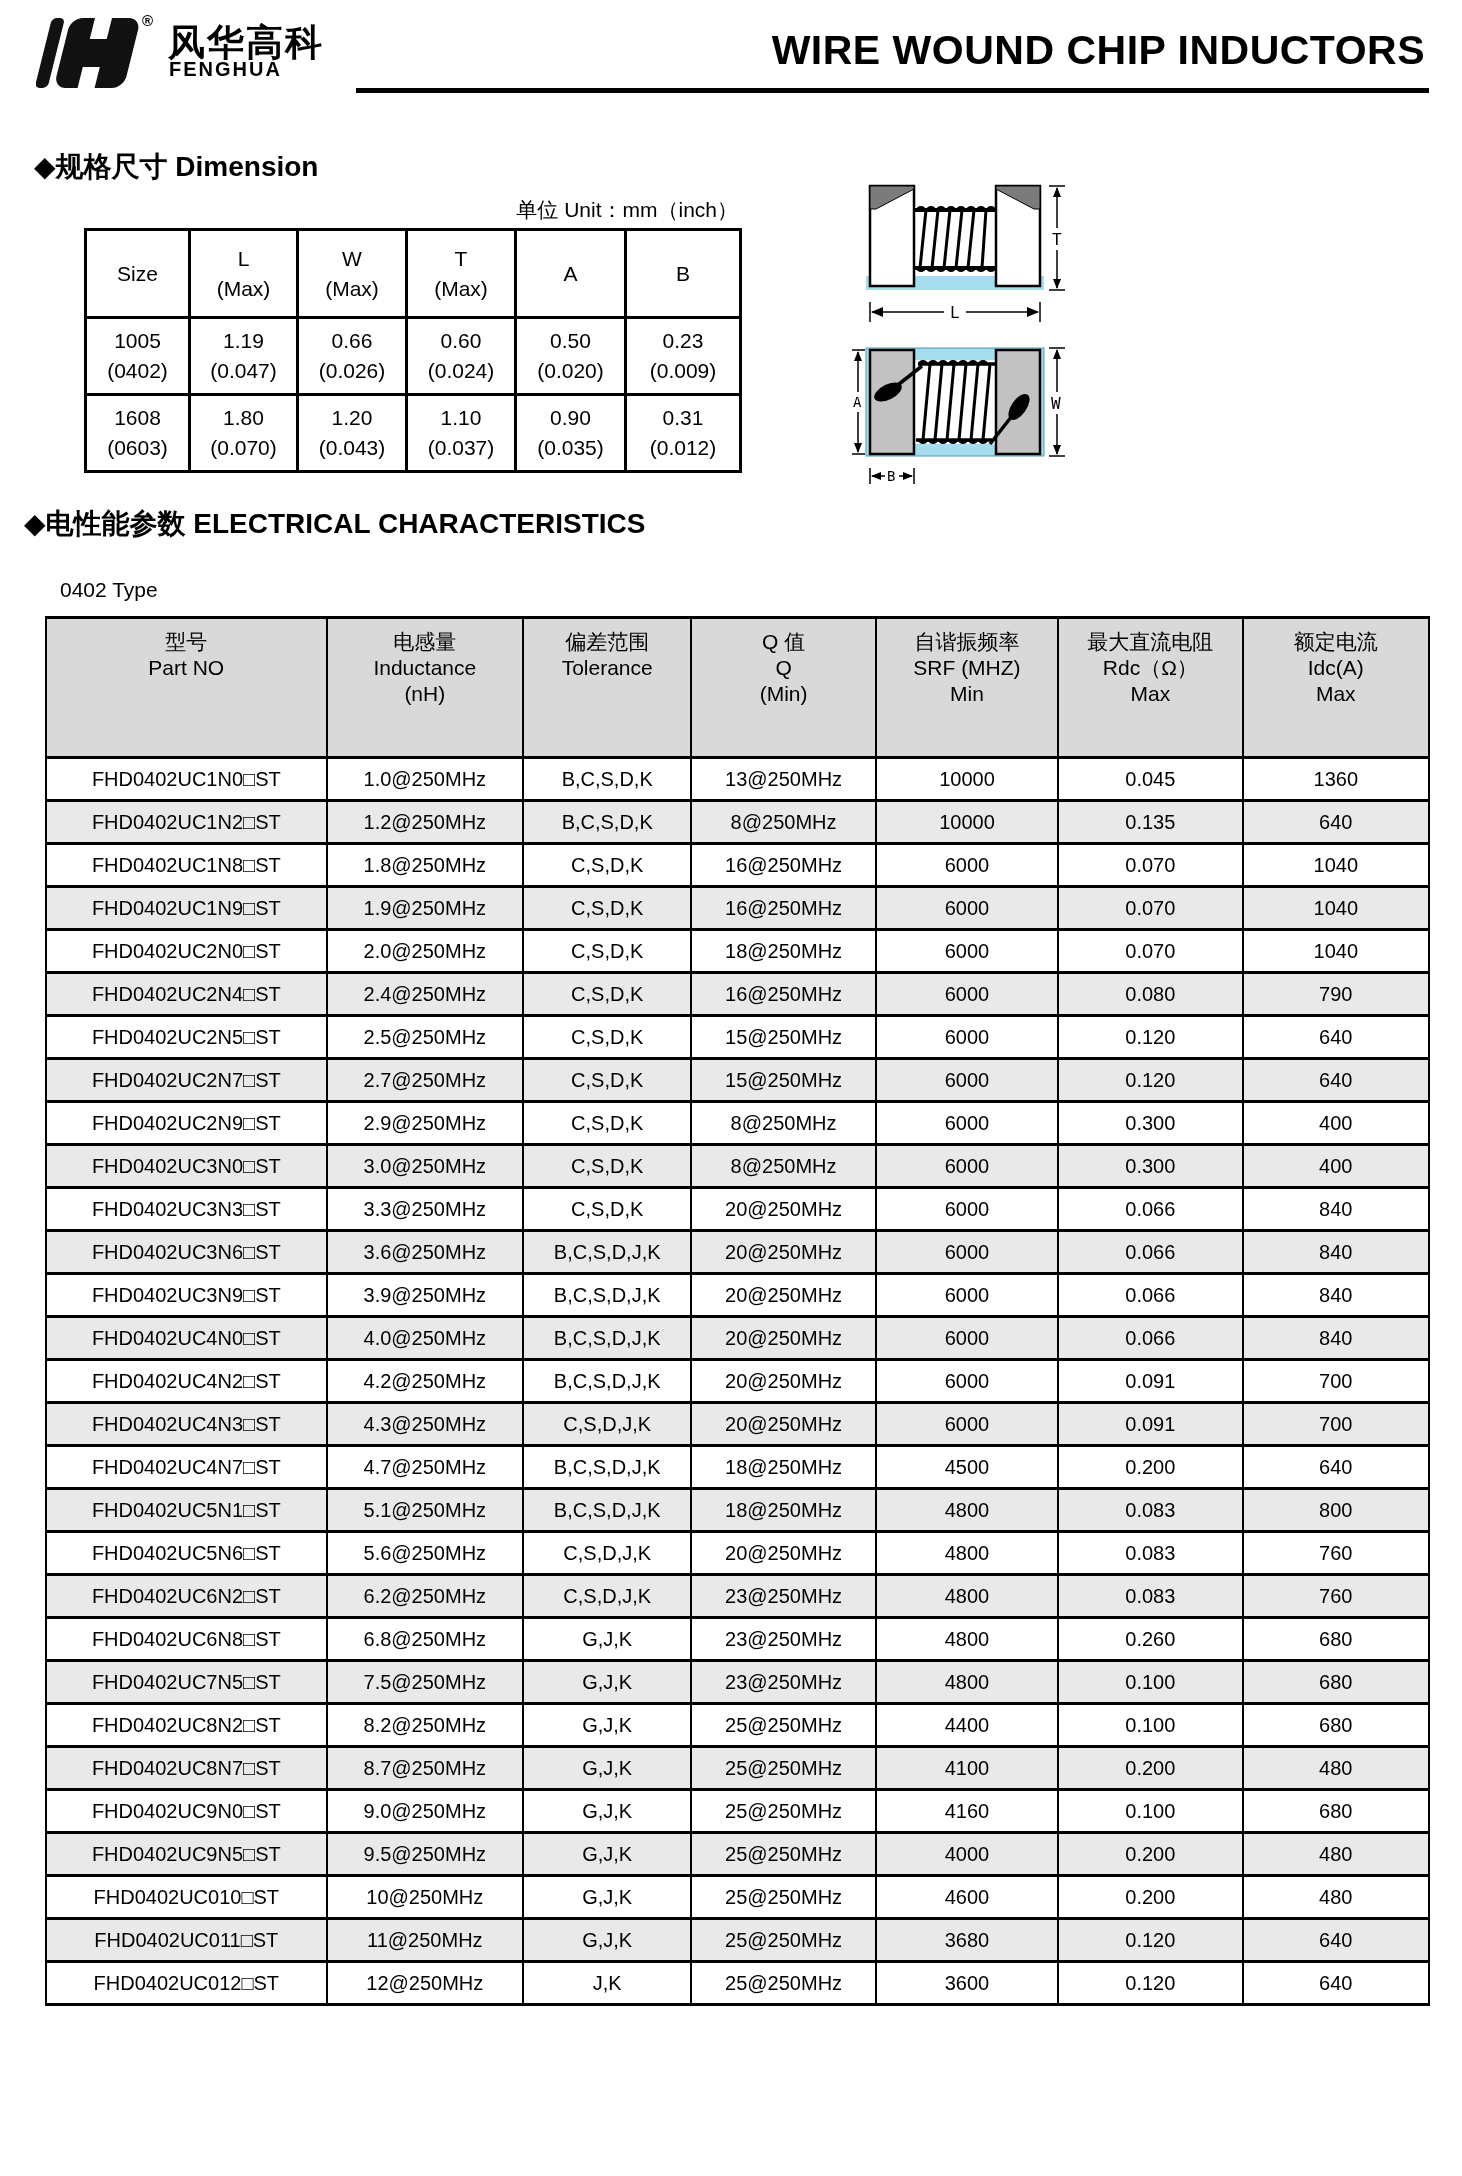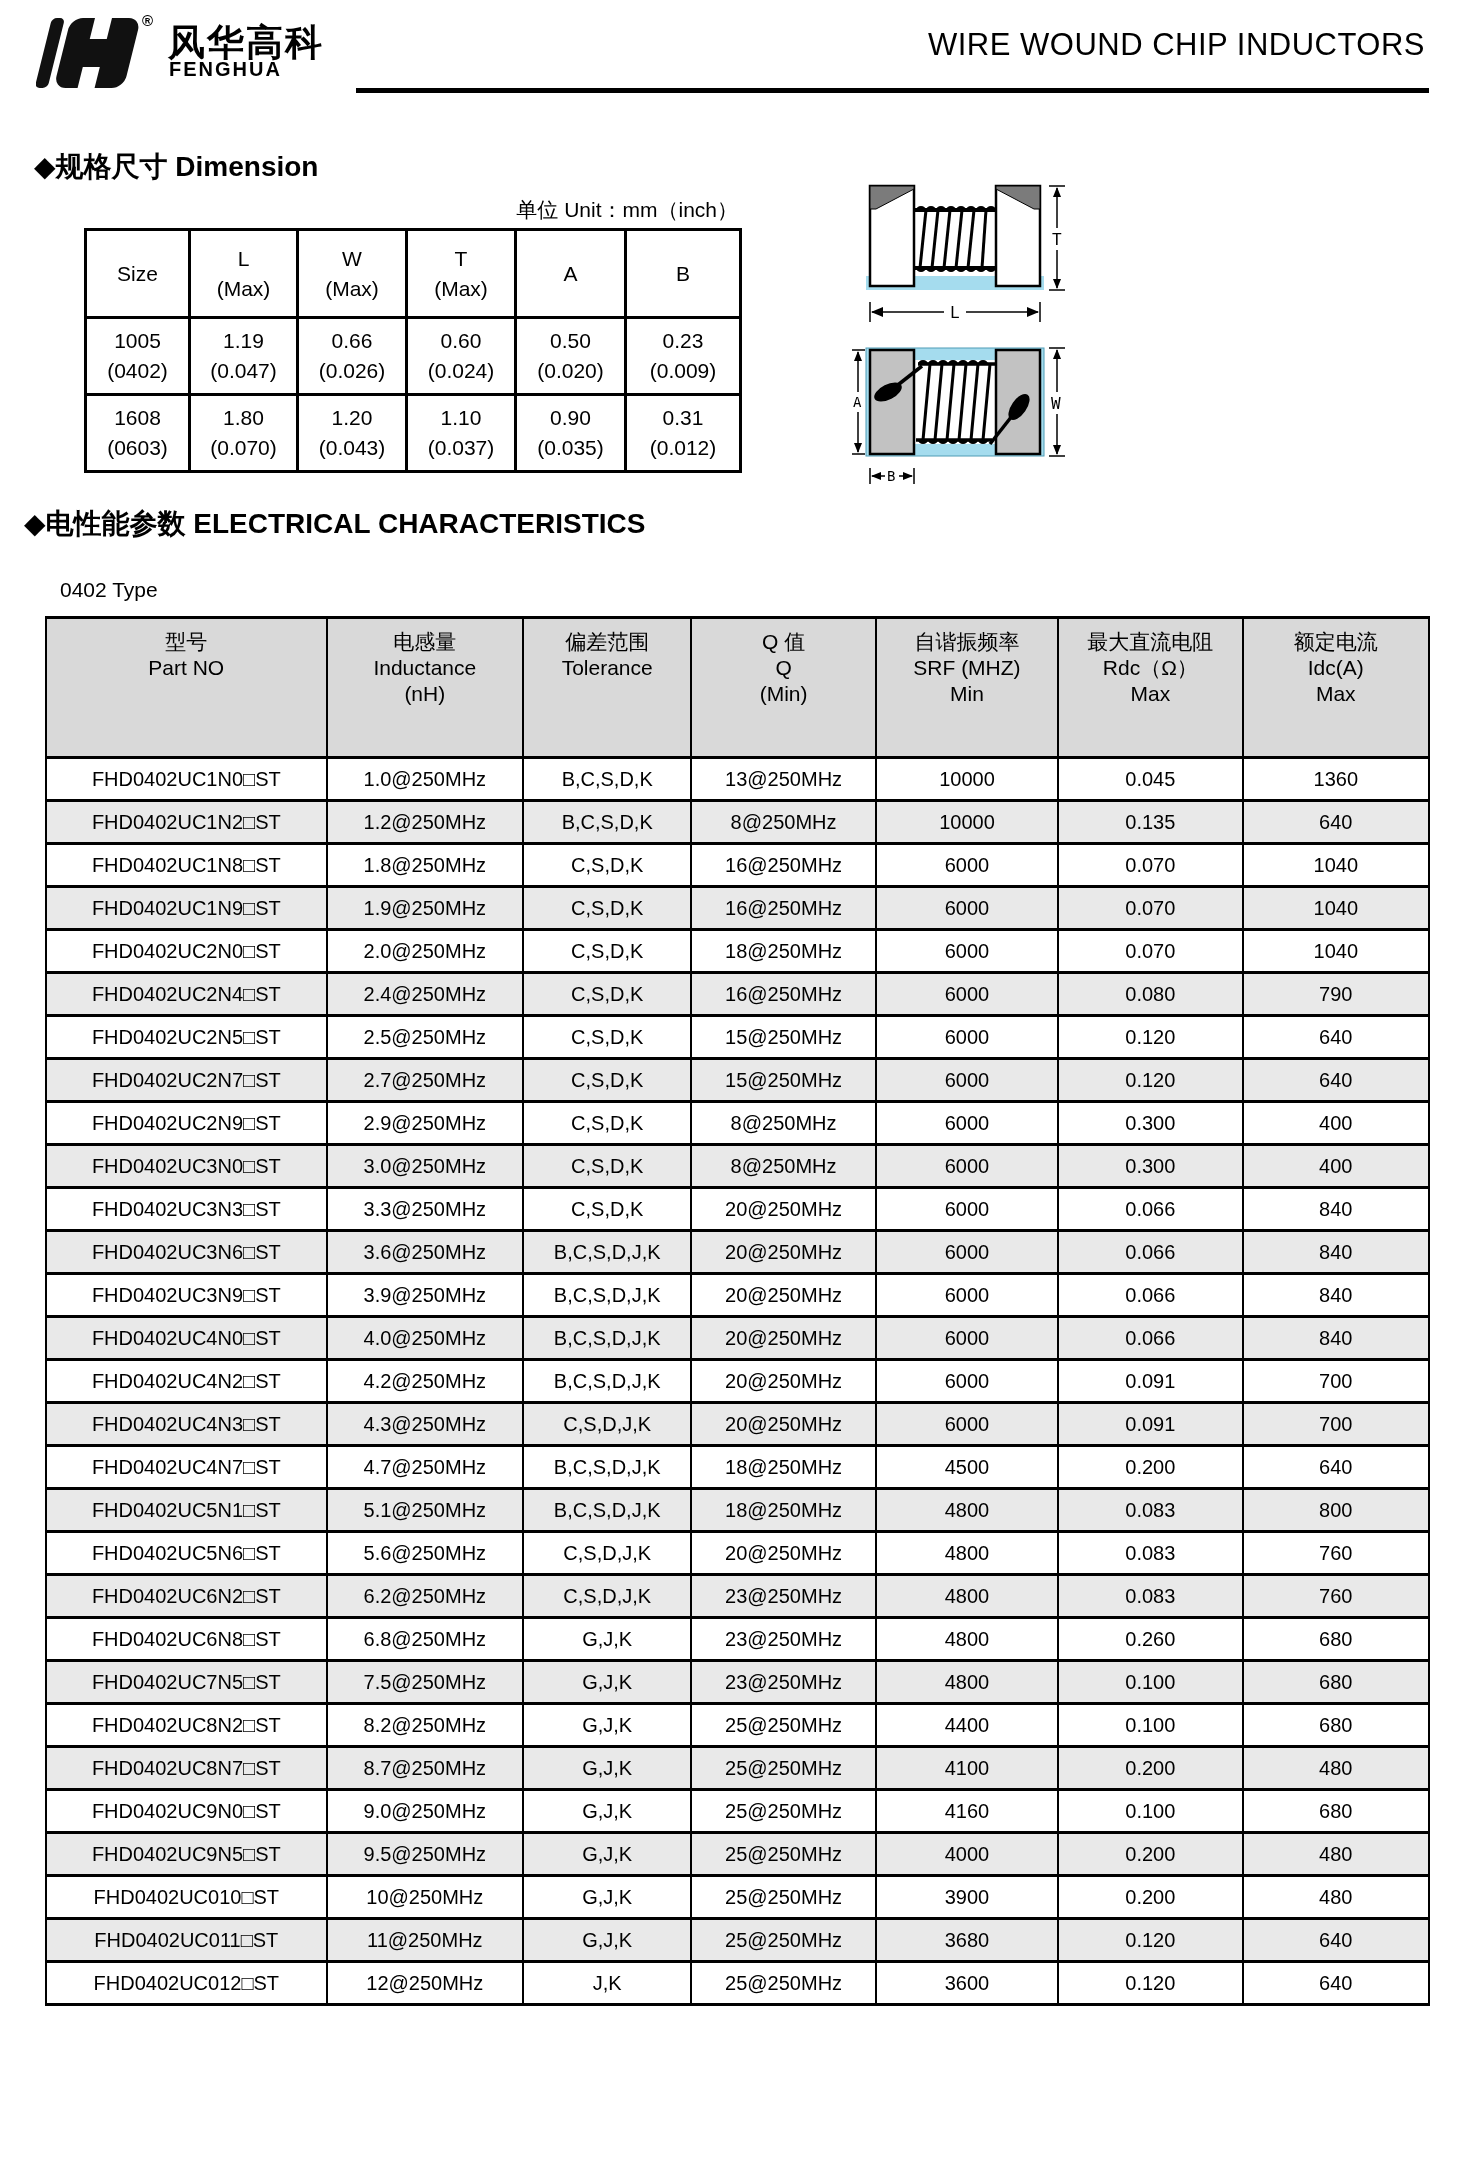--- a/index.html
+++ b/index.html
@@ -17,21 +17,21 @@
     overflow:hidden;
   }
 
   
   .logo-mark { position:absolute; left:36px; top:18px; }
   .logo-reg  { position:absolute; left:142px; top:12px; font-size:15px; font-weight:bold; }
   .logo-cn   { position:absolute; left:168px; top:18px; font-size:37px; font-weight:bold; letter-spacing:2px; }
   .logo-en   { position:absolute; left:169px; top:58px; font-size:20px; font-weight:700; letter-spacing:2px;text-align:center; }
   .page-title{
     position:absolute; top:27px; right:37px;
-    font-size:31px; font-weight:normal; letter-spacing:0.5px;text-align:right;
+    font-size:41px; font-weight:bold; letter-spacing:0.5px;text-align:right;
   }
   .header-rule{
     position:absolute; top:88px; left:356px; right:33px;
     height:5px; background:#000;
   }
 
   
   .sec-heading { position:absolute; left:24px; font-size:28px; font-weight:bold; }
   #dim-heading  { top:148px;margin-left:10px; }
   #elec-heading { top:505px; }
@@ -591,21 +591,21 @@
           <td>25@250MHz</td>
           <td>4000</td>
           <td>0.200</td>
           <td>480</td>
         </tr>
         <tr>
           <td>FHD0402UC010□ST</td>
           <td>10@250MHz</td>
           <td>G,J,K</td>
           <td>25@250MHz</td>
-          <td>3900</td>
+          <td>4600</td>
           <td>0.200</td>
           <td>480</td>
         </tr>
         <tr>
           <td>FHD0402UC011□ST</td>
           <td>11@250MHz</td>
           <td>G,J,K</td>
           <td>25@250MHz</td>
           <td>3680</td>
           <td>0.120</td>

